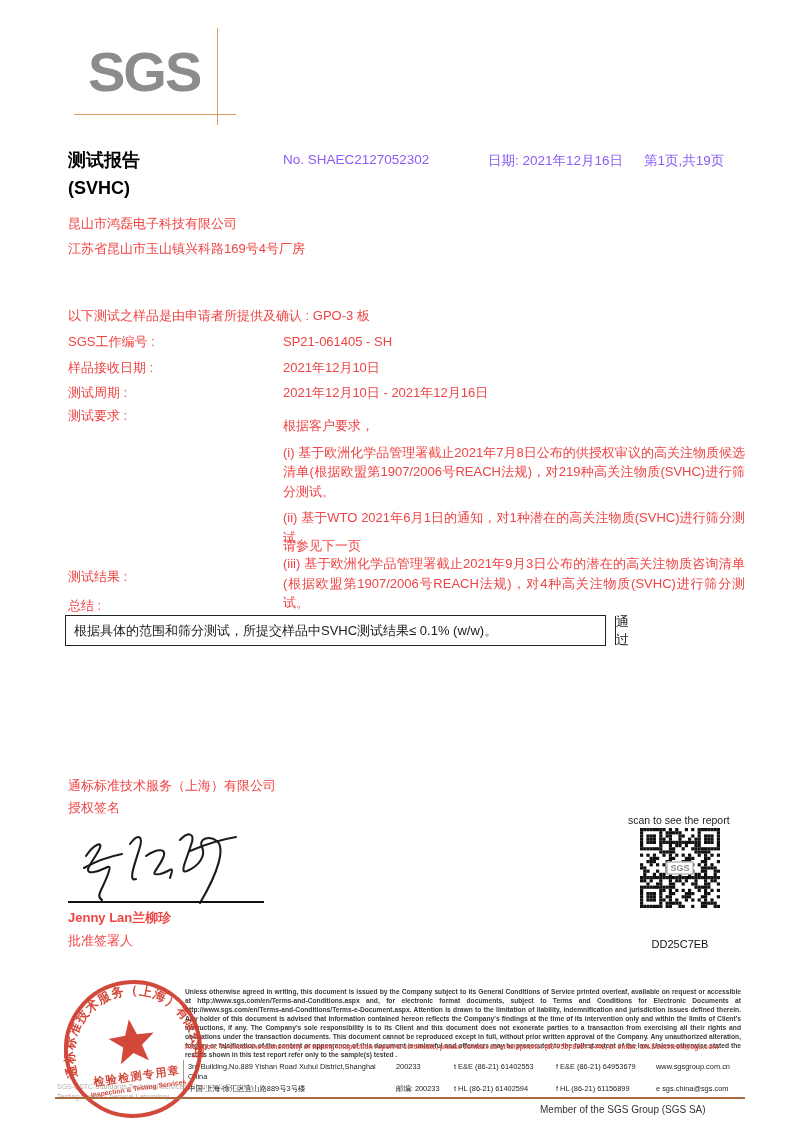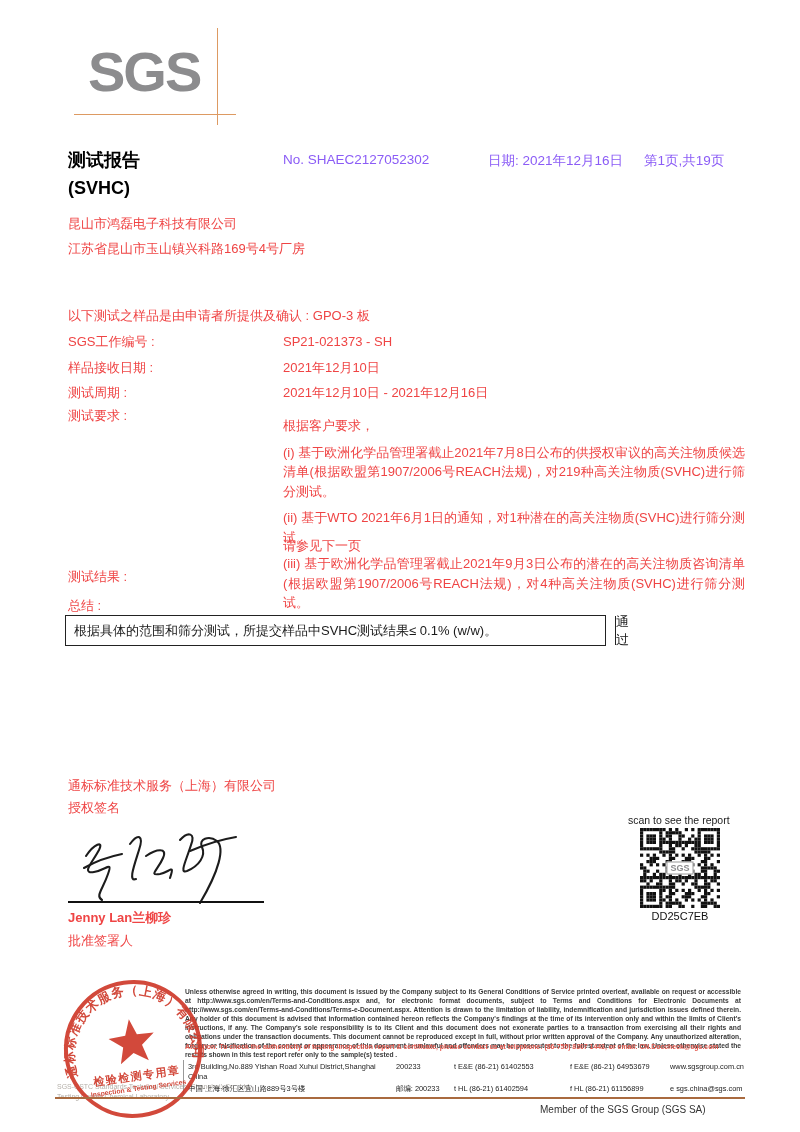--- a/index.html
+++ b/index.html
@@ -20,21 +20,21 @@
   .req-wrap{left:283px;width:462px;}
   .req-item{margin:7px 0 0 0;text-align:justify;}
   .sum-table{
     left:65px;top:615px;width:541px;height:31px;border:1.5px solid #222;
     display:flex;align-items:stretch;box-sizing:border-box;
   }
   .sum-left{flex:0 0 541px;border-right:1.5px solid #222;display:flex;align-items:center;padding-left:8px;font-size:13px;}
   .sum-right{flex:1;display:flex;align-items:center;justify-content:center;font-size:13px;}
   .sig-line{left:68px;top:901px;width:196px;border-top:2px solid #111;}
   .qr-caption{font-size:10.5px;color:#222;}
-  .qr-code-label{font-size:11px;color:#111;text-align:center;}
+  .qr-code-label{font-size:11px;color:#111;text-align:center;margin-top:28px;}
   .qr-center{
     position:absolute;left:50%;top:50%;transform:translate(-50%,-50%);
     background:#fff;border:1px solid #9a9a9a;color:#8c8c8e;font-weight:800;
     font-size:9px;padding:0 3px;line-height:11px;
   }
   .legal{
     left:185px;top:987px;width:556px;font-size:6.7px;line-height:9px;
     font-weight:600;color:#3a3a3a;text-align:justify;
   }
   .attention{
@@ -42,21 +42,21 @@
     font-weight:700;color:#e4584e;
   }
   .gray-co{left:57px;top:1082px;font-size:7px;line-height:10px;color:#b5b0aa;}
   .addr-block{
     left:183px;top:1060px;width:558px;border-left:1px solid #999;
     padding-left:4px;font-size:7.4px;line-height:10px;color:#222;
   }
   .addr-row{display:flex;align-items:baseline;margin-top:2px;}
   .addr-a{width:208px;}
   .addr-b{width:58px;}
-  .addr-c{width:116px;}
+  .addr-c{width:102px;}
   .addr-d{width:100px;}
   .addr-e{flex:1;}
   .footer-line{left:55px;top:1097px;width:690px;height:2px;background:#a96a3f;}
   .member{left:540px;top:1104px;font-size:10px;color:#333;}
   .stamp-wrap{left:56px;top:972px;width:154px;height:154px;opacity:.92;}
 </style>
 </head>
 <body>
 
 <div class="abs logo-text" style="left:88px;top:44px;">SGS</div>
@@ -68,21 +68,21 @@
 <div class="abs h-meta" style="left:283px;top:152px;">No. SHAEC2127052302</div>
 <div class="abs h-meta" style="left:488px;top:152px;">日期: 2021年12月16日</div>
 <div class="abs h-meta" style="left:644px;top:152px;">第1页,共19页</div>
 
 <div class="abs body-txt" style="left:68px;top:214px;">昆山市鸿磊电子科技有限公司</div>
 <div class="abs body-txt" style="left:68px;top:239px;">江苏省昆山市玉山镇兴科路169号4号厂房</div>
 
 <div class="abs body-txt" style="left:68px;top:306px;">以下测试之样品是由申请者所提供及确认 : GPO-3 板</div>
 
 <div class="abs body-txt lbl" style="top:332px;">SGS工作编号 :</div>
-<div class="abs body-txt val" style="top:332px;">SP21-021373 - SH</div>
+<div class="abs body-txt val" style="top:332px;">SP21-061405 - SH</div>
 
 <div class="abs body-txt lbl" style="top:358px;">样品接收日期 :</div>
 <div class="abs body-txt val" style="top:358px;">2021年12月10日</div>
 
 <div class="abs body-txt lbl" style="top:383px;">测试周期 :</div>
 <div class="abs body-txt val" style="top:383px;">2021年12月10日 - 2021年12月16日</div>
 
 <div class="abs body-txt lbl" style="top:406px;">测试要求 :</div>
 <div class="abs body-txt req-wrap" style="top:416px;">
   <div>根据客户要求，</div>

